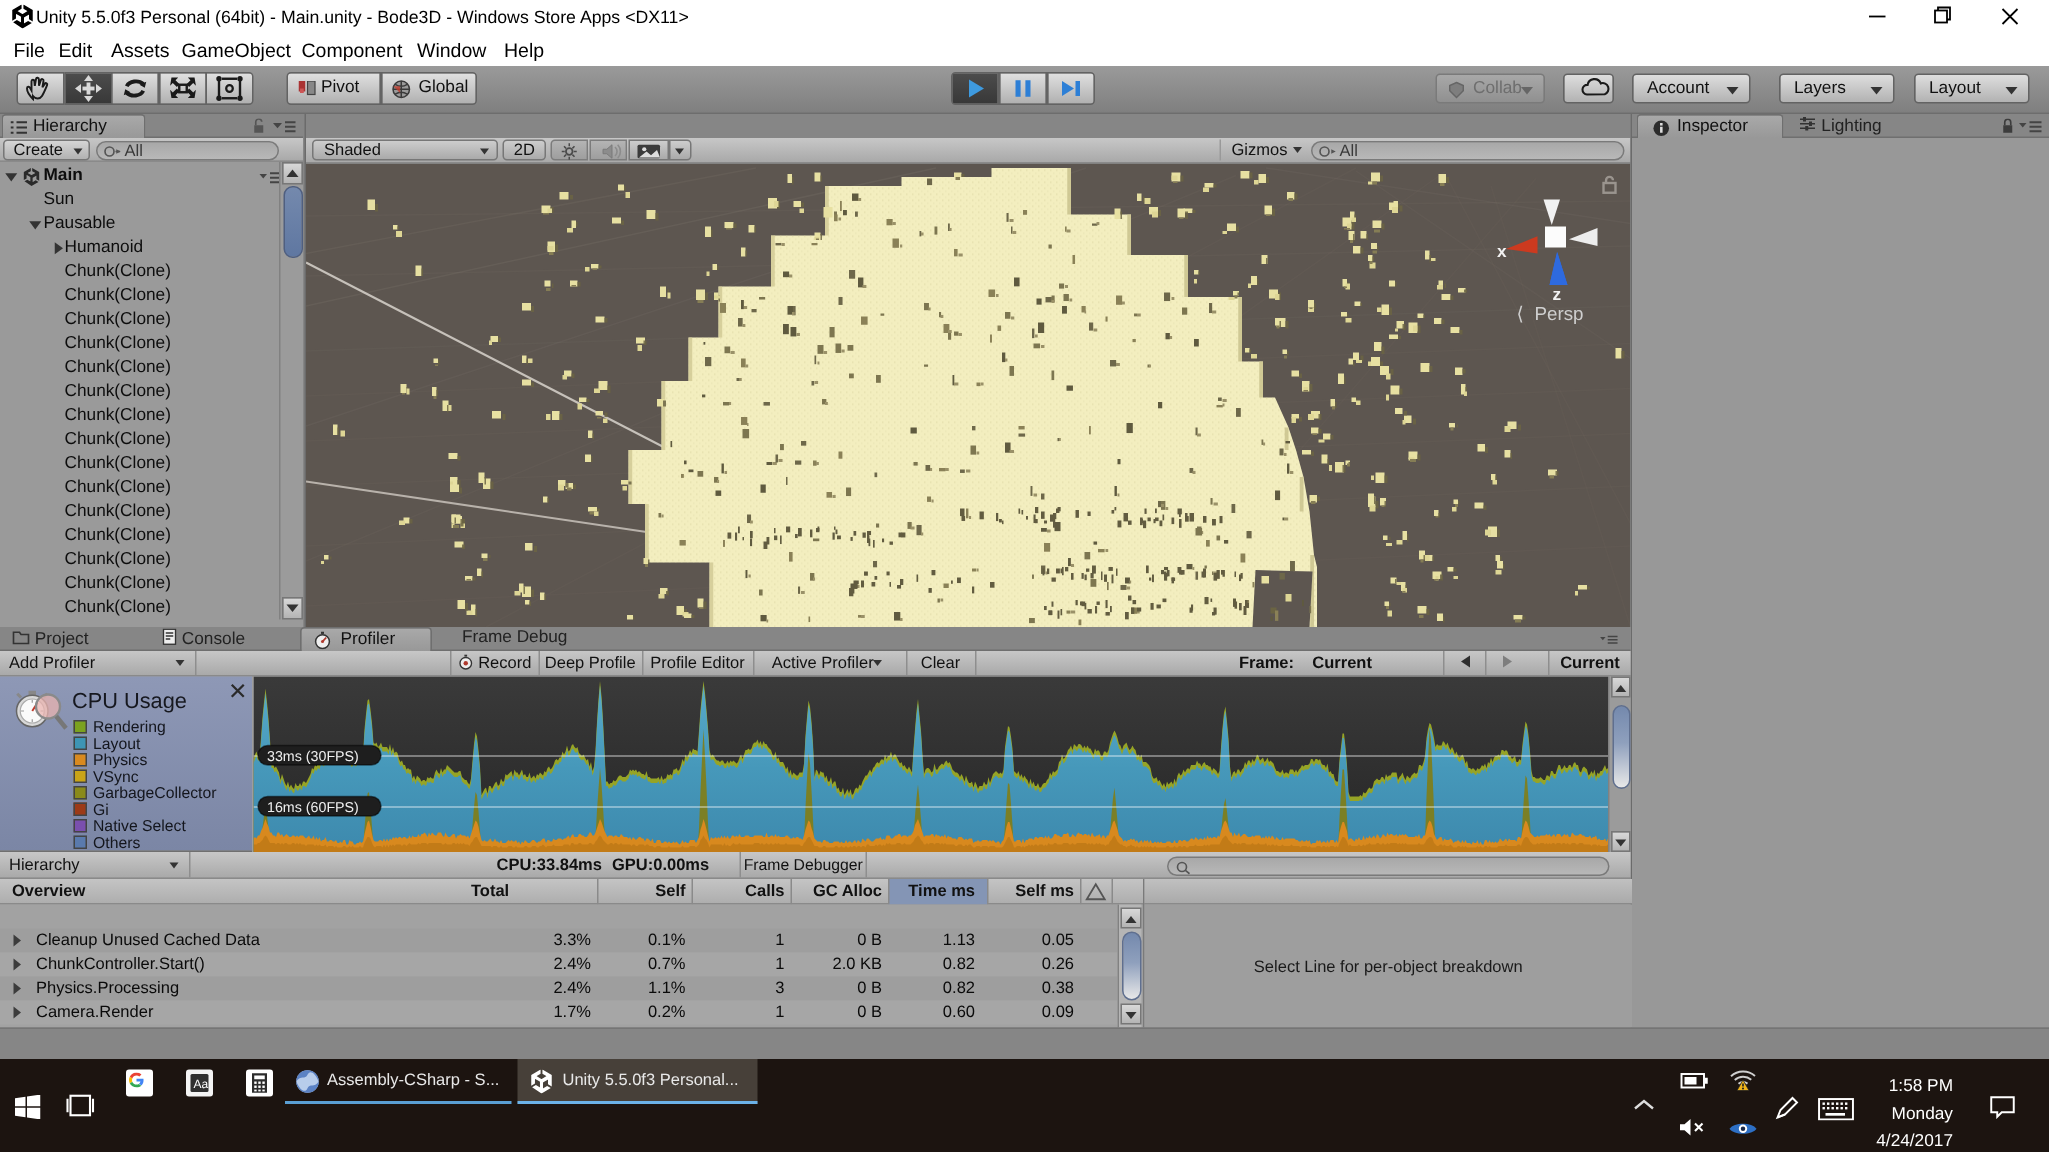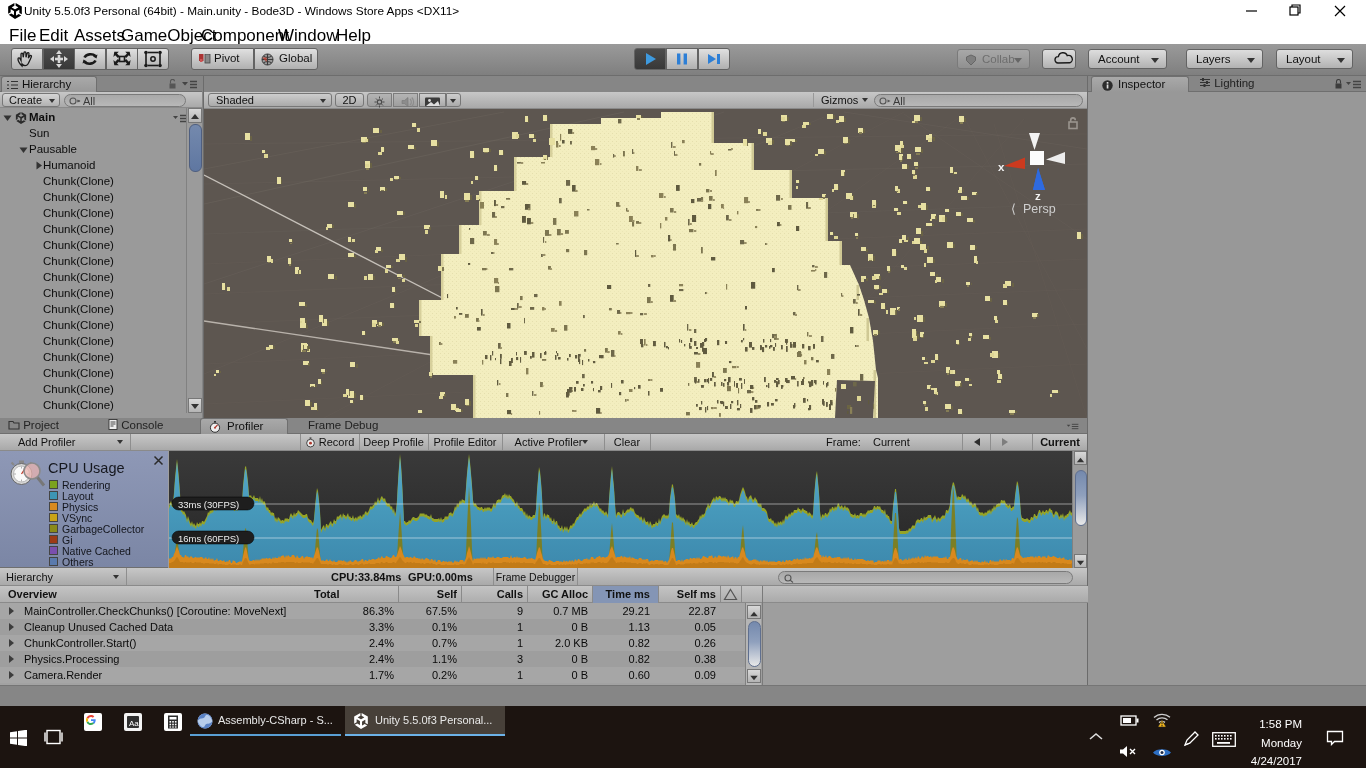--- a/index.html
+++ b/index.html
@@ -1,19 +1,19 @@
 <!DOCTYPE html>
 <html><head><meta charset="utf-8"><style>
 *{margin:0;padding:0;box-sizing:border-box}
 html,body{width:1366px;height:768px;overflow:hidden}
 body{font-family:"Liberation Sans",sans-serif;position:relative;background:#868686}
 .abs{position:absolute}
 .titlebar{left:0;top:0;width:1366px;height:22px;background:#fff;color:#000}
 .titletext{left:24px;top:4px;font-size:11.8px}
-.menubar{left:0;top:22px;width:1366px;height:22px;background:#fff;color:#000;font-size:17px}
+.menubar{left:0;top:22px;width:1366px;height:22px;background:#fff;color:#000;font-size:13px}
 .menubar span{position:absolute;top:4px}
 .toolbar{left:0;top:44px;width:1366px;height:32px;background:linear-gradient(#9a9a9a,#7f7f7f);border-bottom:1px solid #6d6d6d}
 .tbtn{position:absolute;top:4px;height:22px;background:linear-gradient(#e0e0e0,#b0b0b0);border:1px solid #636363}
 .tbtn.dark{background:linear-gradient(#4c4c4c,#383838)}
 .ddbtn{position:absolute;top:5px;height:20px;background:linear-gradient(#dedede,#b2b2b2);border:1px solid #636363;border-radius:3px;font-size:11.5px;color:#111;text-align:left;padding:3px 8px 0 9px}
 .ddbtn .arr{position:absolute;right:7px;top:8px;width:0;height:0;border-left:4px solid transparent;border-right:4px solid transparent;border-top:5px solid #333}
 .tabbar{height:16px;background:#868686;border-bottom:1px solid #6f6f6f}
 .tab{position:absolute;top:0;height:16px;background:linear-gradient(#a9a9a9,#989898);border:1px solid #6f6f6f;border-bottom:none;border-radius:3px 3px 0 0;font-size:11.5px;color:#111;padding:1px 6px 0 6px}
 .tabtext{position:absolute;top:1px;font-size:11.5px;color:#222}
 .subbar{background:linear-gradient(#c7c7c7,#a9a9a9);border-bottom:1px solid #8a8a8a}
@@ -1406,32 +1406,32 @@
       </div>
       <span class="tabtext" style="left:308px">Frame Debug</span>
       <svg class="abs" style="left:1066px;top:4px" width="16" height="9" viewBox="0 0 22 9">
         <path d="M1 2l2.5 3L6 2z" fill="#444"></path>
         <g stroke="#444" stroke-width="1.3">
           <path d="M8 1.5h9M8 4.5h9M8 7.5h9"></path>
         </g>
       </svg>
     </div>
     <div class="abs subbar" style="left:0;top:16px;width:1087px;height:17px;font-size:11px;color:#111">
-      <div class="abs" style="left:0;top:0;width:131px;height:16px;border-right:1px solid #8e8e8e;padding:2px 0 0 18px">Add Profiler<span style="position:absolute;left:117px;top:6px;width:0;height:0;border-left:3.5px solid transparent;border-right:3.5px solid transparent;border-top:4px solid #333"></span></div>
+      <div class="abs" style="left:0;top:0;width:131px;height:16px;border-right:1px solid #8e8e8e;padding:2px 0 0 6px">Add Profiler<span style="position:absolute;left:117px;top:6px;width:0;height:0;border-left:3.5px solid transparent;border-right:3.5px solid transparent;border-top:4px solid #333"></span></div>
       <div class="abs" style="left:300px;top:0;width:58px;height:16px;border-left:1px solid #8e8e8e;text-align:center;padding-top:2px"><svg style="vertical-align:-2px" width="11" height="11" viewBox="0 0 12 12">
           <circle cx="6" cy="6.7" r="4.2" fill="#eee" stroke="#333" stroke-width="1"></circle>
           <rect x="5" y="0.5" width="2" height="1.4" fill="#333"></rect>
           <circle cx="6" cy="6.7" r="1.6" fill="#b03a2e"></circle>
         </svg> Record</div>
       <div class="abs" style="left:359px;top:0;width:68px;height:16px;border-left:1px solid #8e8e8e;text-align:center;padding-top:2px">Deep Profile</div>
       <div class="abs" style="left:428px;top:0;width:73px;height:16px;border-left:1px solid #8e8e8e;text-align:center;padding-top:2px">Profile Editor</div>
       <div class="abs" style="left:502px;top:0;width:92px;height:16px;border-left:1px solid #8e8e8e;text-align:center;padding-top:2px">Active Profiler<span style="position:absolute;right:6px;top:6px;width:0;height:0;border-left:3.5px solid transparent;border-right:3.5px solid transparent;border-top:4px solid #333"></span></div>
       <div class="abs" style="left:604px;top:0;width:45px;height:16px;border-left:1px solid #8e8e8e;text-align:center;padding-top:2px">Clear</div>
       <div class="abs" style="left:650px;top:0;width:1px;height:16px;background:#8e8e8e"></div>
-      <span class="abs" style="left:826px;top:2px;font-weight:normal">Frame: &nbsp;&nbsp; Current</span>
+      <span class="abs" style="left:826px;top:2px;font-weight:bold">Frame: &nbsp;&nbsp; Current</span>
       <div class="abs" style="left:962px;top:0;width:28px;height:16px;border-left:1px solid #8e8e8e;text-align:center;padding-top:2px"><span style="display:inline-block;width:0;height:0;border-top:4.5px solid transparent;border-bottom:4.5px solid transparent;border-right:6px solid #2e2e2e"></span></div>
       <div class="abs" style="left:990px;top:0;width:28px;height:16px;border-left:1px solid #8e8e8e;text-align:center;padding-top:2px"><span style="display:inline-block;width:0;height:0;border-top:4.5px solid transparent;border-bottom:4.5px solid transparent;border-left:6px solid #7e7e7e"></span></div>
       <div class="abs" style="left:1032px;top:0;width:55px;height:16px;border-left:1px solid #8e8e8e;text-align:center;padding-top:2px;font-weight:bold">Current</div>
     </div>
     <div class="abs" style="left:0;top:33px;width:168px;height:117px;background:linear-gradient(#8e98b6,#7b86a5);border-bottom:1px solid #6f6f6f">
 <svg class="abs" style="left:8px;top:8px" width="40" height="34" viewBox="0 0 40 34">
 <rect x="11" y="1.5" width="5" height="3" fill="#888"></rect>
 <path d="M6 6l-2.5-2.5M21 6l2.5-2.5" stroke="#888" stroke-width="2"></path>
 <circle cx="13.5" cy="15" r="10.5" fill="#d8d8d8" stroke="#666" stroke-width="1"></circle>
 <circle cx="13.5" cy="15" r="8" fill="#fafafa" stroke="#aaa" stroke-width="0.8"></circle>
@@ -1450,21 +1450,21 @@
     <div class="abs" style="left:62px;top:72px;font-size:10.5px;color:#14161d">Layout</div>
     <div class="abs" style="left:49px;top:84px;width:9px;height:9px;background:#d98a1f;border:1px solid #444"></div>
     <div class="abs" style="left:62px;top:83px;font-size:10.5px;color:#14161d">Physics</div>
     <div class="abs" style="left:49px;top:95px;width:9px;height:9px;background:#c9a417;border:1px solid #444"></div>
     <div class="abs" style="left:62px;top:94px;font-size:10.5px;color:#14161d">VSync</div>
     <div class="abs" style="left:49px;top:106px;width:9px;height:9px;background:#8a8a1a;border:1px solid #444"></div>
     <div class="abs" style="left:62px;top:105px;font-size:10.5px;color:#14161d">GarbageCollector</div>
     <div class="abs" style="left:49px;top:117px;width:9px;height:9px;background:#9c3a17;border:1px solid #444"></div>
     <div class="abs" style="left:62px;top:116px;font-size:10.5px;color:#14161d">Gi</div>
     <div class="abs" style="left:49px;top:128px;width:9px;height:9px;background:#7a4fae;border:1px solid #444"></div>
-    <div class="abs" style="left:62px;top:127px;font-size:10.5px;color:#14161d">Native Cached</div>
+    <div class="abs" style="left:62px;top:127px;font-size:10.5px;color:#14161d">Native Select</div>
     <div class="abs" style="left:49px;top:139px;width:9px;height:9px;background:#5a7aad;border:1px solid #444"></div>
     <div class="abs" style="left:62px;top:138px;font-size:10.5px;color:#14161d">Others</div>
     <svg class="abs" style="left:153px;top:37px" width="11" height="11" viewBox="0 0 11 11">
       <path d="M1.5 1.5l8 8M9.5 1.5l-8 8" stroke="#2a2a2a" stroke-width="1.5"></path>
     </svg>
     <div class="abs" style="left:169px;top:33px;width:903px;height:117px">
       <svg width="903" height="117" viewBox="0 0 903 117" style="display:block">
         <defs>
           <linearGradient id="cbg" x1="0" y1="0" x2="0" y2="1">
             <stop offset="0" stop-color="#3a3a3a"></stop>
@@ -1525,30 +1525,20 @@
       <div class="vline" style="left:527px;height:17px"></div>
       <div class="vline" style="left:592px;height:17px"></div>
       <div class="vline" style="left:658px;height:17px"></div>
       <div class="vline" style="left:720px;height:17px"></div>
       <svg class="abs" style="left:723px;top:2px" width="15" height="13" viewBox="0 0 15 13">
         <path d="M7.5 1.5l6 10h-12z" fill="none" stroke="#555" stroke-width="1.2"></path>
       </svg>
       <div class="vline" style="left:741px;height:17px"></div>
     </div>
     <div class="abs" style="left:0;top:185px;width:745px;height:82px;background:#a2a2a2">
-      <div class="trow" style="top:0px;background:#a6a6a6">
-        <span class="tria" style="left:9px;top:4px"></span>
-        <span style="position:absolute;left:24px;top:2px">MainController.CheckChunks() [Coroutine: MoveNext]</span>
-        <span class="num" style="left:314px;width:80px">86.3%</span>
-        <span class="num" style="left:377px;width:80px">67.5%</span>
-        <span class="num" style="left:443px;width:80px">9</span>
-        <span class="num" style="left:508px;width:80px">0.7 MB</span>
-        <span class="num" style="left:570px;width:80px">29.21</span>
-        <span class="num" style="left:636px;width:80px">22.87</span>
-      </div>
       <div class="trow" style="top:16px;background:#9e9e9e">
         <span class="tria" style="left:9px;top:4px"></span>
         <span style="position:absolute;left:24px;top:2px">Cleanup Unused Cached Data</span>
         <span class="num" style="left:314px;width:80px">3.3%</span>
         <span class="num" style="left:377px;width:80px">0.1%</span>
         <span class="num" style="left:443px;width:80px">1</span>
         <span class="num" style="left:508px;width:80px">0 B</span>
         <span class="num" style="left:570px;width:80px">1.13</span>
         <span class="num" style="left:636px;width:80px">0.05</span>
       </div>
@@ -1587,20 +1577,23 @@
 <div class="scrollbtn abs" style="left:1px;top:2px;width:14px;height:14px"><svg width="12" height="12" viewBox="0 0 12 13">
           <path d="M6 4l4 5H2z" fill="#333"></path>
         </svg></div>
 <div class="thumb2 abs" style="left:1.5px;top:18px;width:13px;height:46px"></div>
 <div class="scrollbtn abs" style="left:1px;top:66px;width:14px;height:14px"><svg width="12" height="12" viewBox="0 0 12 13">
           <path d="M6 9L2 4h8z" fill="#333"></path>
         </svg></div>
 </div>
     <div class="abs" style="left:762px;top:168px;width:325px;height:99px;border-left:1px solid #7a7a7a">
       <div class="abs" style="left:0;top:0;width:325px;height:17px;background:linear-gradient(#c0c0c0,#aaaaaa);border-bottom:1px solid #8a8a8a"></div>
+      <div class="abs" style="left:0;top:17px;width:325px;height:82px;background:#9e9e9e">
+        <div style="position:absolute;left:0;top:36px;width:325px;text-align:center;font-size:11px;color:#1a1a1a">Select Line for per-object breakdown</div>
+      </div>
     </div>
   </div>
 <div class="abs" style="left:0;top:685px;width:1366px;height:21px;background:#868686;border-top:1px solid #757575"></div>
 <div class="abs taskbar">
     <svg class="abs" style="left:10px;top:24px" width="17" height="16" viewBox="0 0 17 16">
       <g fill="#fff">
         <path d="M0 2.2L7 1.2v6.3H0z"></path>
         <path d="M8 1l9-1.3v7.8H8z"></path>
         <path d="M0 8.5h7v6.3L0 13.8z"></path>
         <path d="M8 8.5h9v7.8L8 15z"></path>

